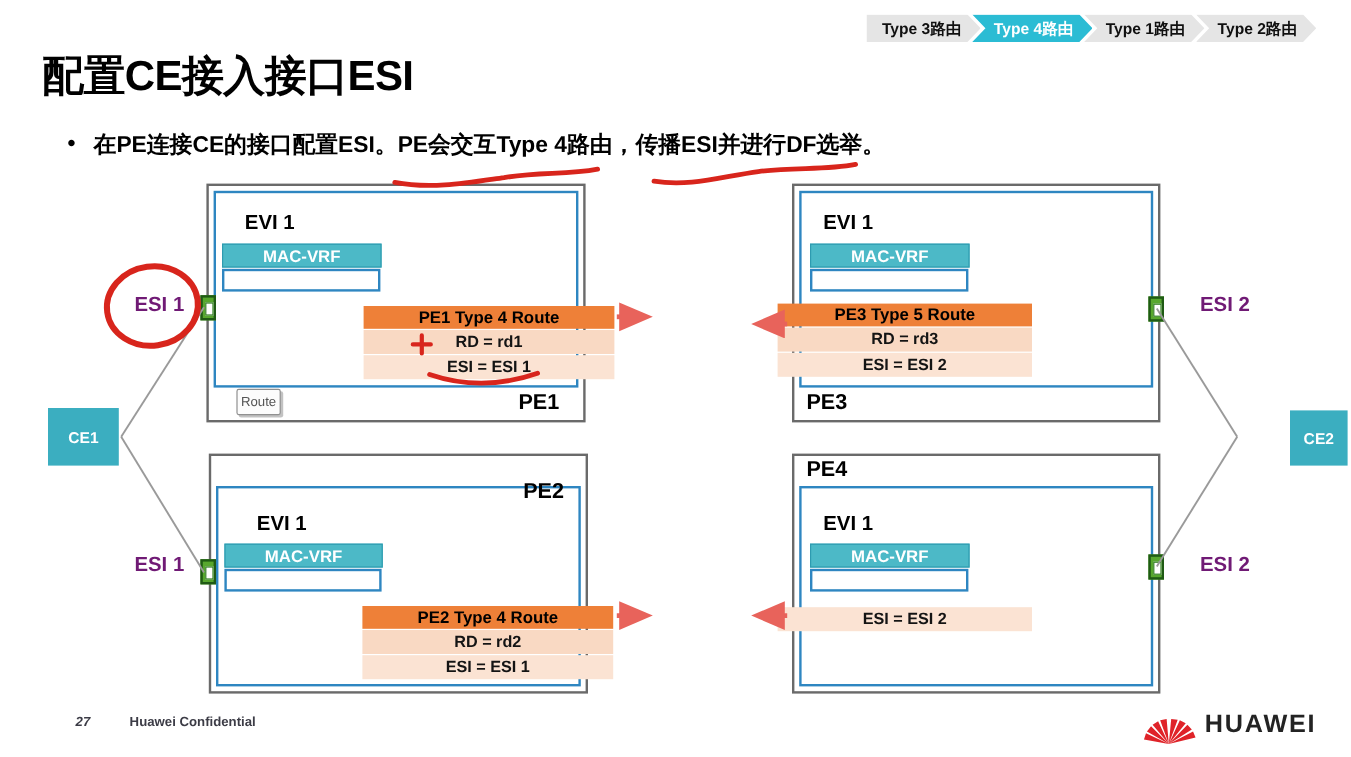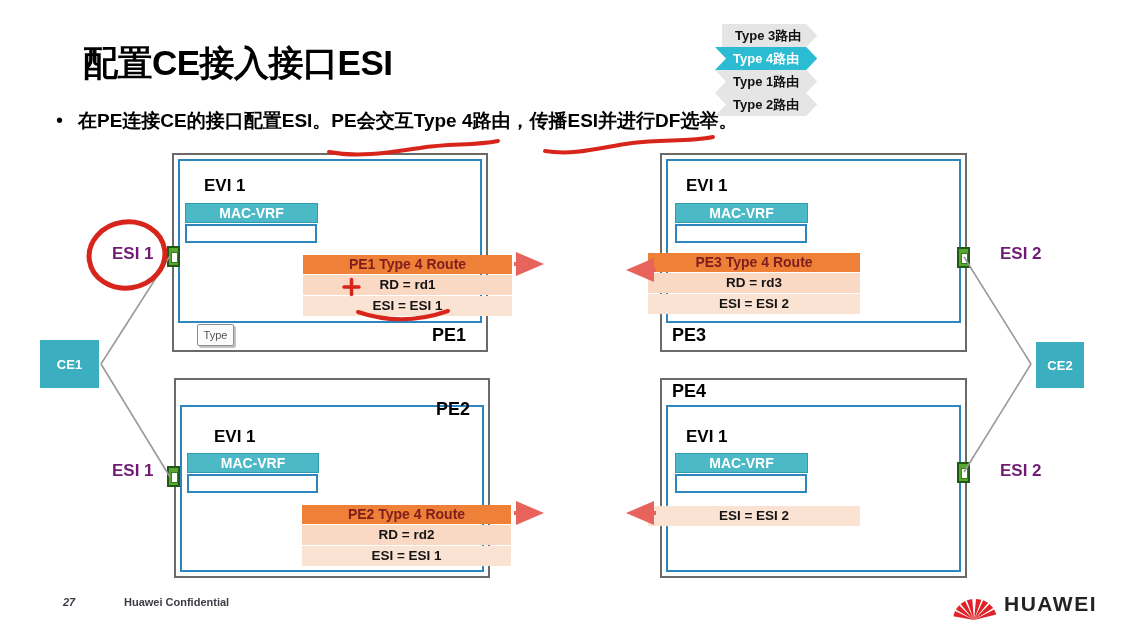--- a/index.html
+++ b/index.html
@@ -5,69 +5,69 @@
   * { box-sizing: border-box; margin: 0; padding: 0; }
   html,body { background:#fff; }
   .slide {
     position: relative;
     width: 1126px; height: 631px;
     background: #ffffff;
     font-family: "Liberation Sans", sans-serif;
     overflow: hidden;
   }
   
-  .crumbs { position:absolute; left:722px; top:24px; display:flex; z-index:3;flex-direction:column; }
+  .crumbs { position:absolute; left:722px; top:12px; display:flex; z-index:3; }
   .crumb {
     height:23px; line-height:23px; padding:0 16px 0 18px; margin-left:-7px;
     background:#E5E5E5; color:#101010; font-size:13px; font-weight:bold;
     clip-path: polygon(0 0, calc(100% - 11px) 0, 100% 50%, calc(100% - 11px) 100%, 0 100%, 11px 50%);
     white-space:nowrap;
   }
   .crumb:first-child { margin-left:0; padding-left:13px;
     clip-path: polygon(0 0, calc(100% - 11px) 0, 100% 50%, calc(100% - 11px) 100%, 0 100%); }
   .crumb.active { background:#2BBCD4; color:#fff; }
 
-  .page-title { position:absolute; left:35px; top:40px; font-size:35px; font-weight:800; color:#000; letter-spacing:-0.5px;margin-left:48px; }
+  .page-title { position:absolute; left:35px; top:40px; font-size:35px; font-weight:800; color:#000; letter-spacing:-0.5px; }
   .bullet-dot { position:absolute; left:56px; top:109px; font-size:20px; color:#000; }
   .bullet-text { position:absolute; left:78px; top:108px; font-size:19px; font-weight:700; color:#000; white-space:nowrap; }
 
   
   .pe-outer { position:absolute; border:2px solid #6a6a6a; background:#fff; }
   .pe-inner { position:absolute; border:2px solid #2E86C1; background:#fff; }
   .pe-name  { position:absolute; font-size:18px; font-weight:800; color:#000; z-index:4; }
   .evi-label { position:absolute; font-size:17px; font-weight:800; color:#000; z-index:4; }
   .macvrf-bar { position:absolute; height:20px; line-height:18px; text-align:center;
     background:#4CB9C7; border:1px solid #2E9BB0; color:#fff; font-size:14px; font-weight:800; z-index:4; }
   .macvrf-box { position:absolute; height:19px; background:#fff; border:2px solid #2E86C1; z-index:4; }
 
   
   .route-box { position:absolute; z-index:5; }
   .route-header { height:19px; line-height:19px; text-align:center;
-    background:#EE8038; color:#7f1d1d; font-size:14px; font-weight:800; }
+    background:#EE8038; color:#000000; font-size:14px; font-weight:800; }
   .route-row { height:20px; line-height:20px; text-align:center; margin-top:1px;
     background:#F9D9C3; color:#141414; font-size:13.5px; font-weight:800; }
   .route-row.alt { background:#FBE3D3; }
 
   .ce-box { position:absolute; background:#3BAEC0; color:#fff; font-size:13px; font-weight:800;
     display:flex; align-items:center; justify-content:center; z-index:4; }
   .esi-label { position:absolute; font-size:17px; font-weight:800; color:#701a75; z-index:4; }
 
   .port { position:absolute; width:13px; height:21px; background:#57A72E; border:2px solid #1F5A14; z-index:6; }
   .port::after { content:""; position:absolute; left:2px; top:4px; width:5px; height:9px;
     background:#fff; border:1px solid #2f7d1f; }
 
   .tooltip-ctrl { position:absolute; left:197px; top:324px; width:37px; height:22px;
     background:#fcfcfc; border:1px solid #909090; border-radius:2px;
     box-shadow:2px 2px 0 rgba(120,120,120,.45);
     font-size:11px; color:#555; display:flex; align-items:center; justify-content:center; z-index:7; }
 
   .overlay { position:absolute; left:0; top:0; z-index:10; pointer-events:none; }
 
   .page-num { position:absolute; left:63px; top:596px; font-size:11px; font-weight:700; color:#3c3c46;font-style:italic; }
-  .confidential { position:absolute; left:124px; top:596px; font-size:11px; font-weight:700; color:#3c3c46; }
+  .confidential { position:absolute; left:108px; top:596px; font-size:11px; font-weight:700; color:#3c3c46; }
   .brand-logo { position:absolute; left:948px; top:584px; width:52px; height:40px; }
   .brand-text { position:absolute; left:1004px; top:592px; font-size:21px; font-weight:800;
     color:#232323; letter-spacing:1.5px; }
 </style>
 </head>
 <body>
 
 <div class="slide">
 
   <div class="crumbs">
@@ -95,21 +95,21 @@
   </div>
 
   <div class="pe-outer" style="left:660px;top:153px;width:307px;height:199px;">
     <div class="pe-inner" style="left:4px;top:4px;width:295px;height:164px;"></div>
   </div>
   <div class="evi-label" style="left:686px;top:176px;">EVI 1</div>
   <div class="macvrf-bar" style="left:675px;top:203px;width:133px;">MAC-VRF</div>
   <div class="macvrf-box" style="left:675px;top:224px;width:132px;"></div>
   <div class="pe-name" style="left:672px;top:325px;">PE3</div>
   <div class="route-box" style="left:648px;top:253px;width:212px;">
-    <div class="route-header">PE3 Type 4 Route</div>
+    <div class="route-header">PE3 Type 5 Route</div>
     <div class="route-row">RD = rd3</div>
     <div class="route-row alt">ESI = ESI 2</div>
   </div>
 
   <div class="pe-outer" style="left:174px;top:378px;width:316px;height:200px;">
     <div class="pe-inner" style="left:4px;top:25px;width:304px;height:167px;"></div>
   </div>
   <div class="pe-name" style="left:436px;top:399px;text-align:center;">PE2</div>
   <div class="evi-label" style="left:214px;top:427px;">EVI 1</div>
   <div class="macvrf-bar" style="left:187px;top:453px;width:132px;">MAC-VRF</div>
@@ -125,33 +125,33 @@
   </div>
   <div class="pe-name" style="left:672px;top:381px;">PE4</div>
   <div class="evi-label" style="left:686px;top:427px;">EVI 1</div>
   <div class="macvrf-bar" style="left:675px;top:453px;width:133px;">MAC-VRF</div>
   <div class="macvrf-box" style="left:675px;top:474px;width:132px;"></div>
   <div class="route-box" style="left:648px;top:505px;width:212px;">
     <div class="route-row alt">ESI = ESI 2</div>
   </div>
 
   <div class="ce-box" style="left:40px;top:340px;width:59px;height:48px;">CE1</div>
-  <div class="ce-box" style="left:1036px;top:342px;width:48px;height:46px;">CE2</div>
+  <div class="ce-box" style="left:1075px;top:342px;width:48px;height:46px;">CE2</div>
 
   <div class="esi-label" style="left:112px;top:244px;">ESI 1</div>
   <div class="esi-label" style="left:112px;top:461px;">ESI 1</div>
   <div class="esi-label" style="left:1000px;top:244px;">ESI 2</div>
   <div class="esi-label" style="left:1000px;top:461px;">ESI 2</div>
 
   <div class="port" style="left:167px;top:246px;"></div>
   <div class="port" style="left:167px;top:466px;"></div>
   <div class="port" style="left:957px;top:247px;"></div>
   <div class="port" style="left:957px;top:462px;"></div>
 
-  <div class="tooltip-ctrl">Type</div>
+  <div class="tooltip-ctrl">Route</div>
 
   <svg class="overlay" width="1126" height="631" viewBox="0 0 1126 631">
     <defs>
       <marker id="arrowhead" markerWidth="8" markerHeight="8" refX="5" refY="3" orient="auto">
         <path d="M0,0 L7,3 L0,6 Z" fill="#E8635B"></path>
       </marker>
     </defs>
 
     <path d="M101,364 L170,256" stroke="#9a9a9a" stroke-width="1.6" fill="none"></path>
     <path d="M101,364 L170,477" stroke="#9a9a9a" stroke-width="1.6" fill="none"></path>

